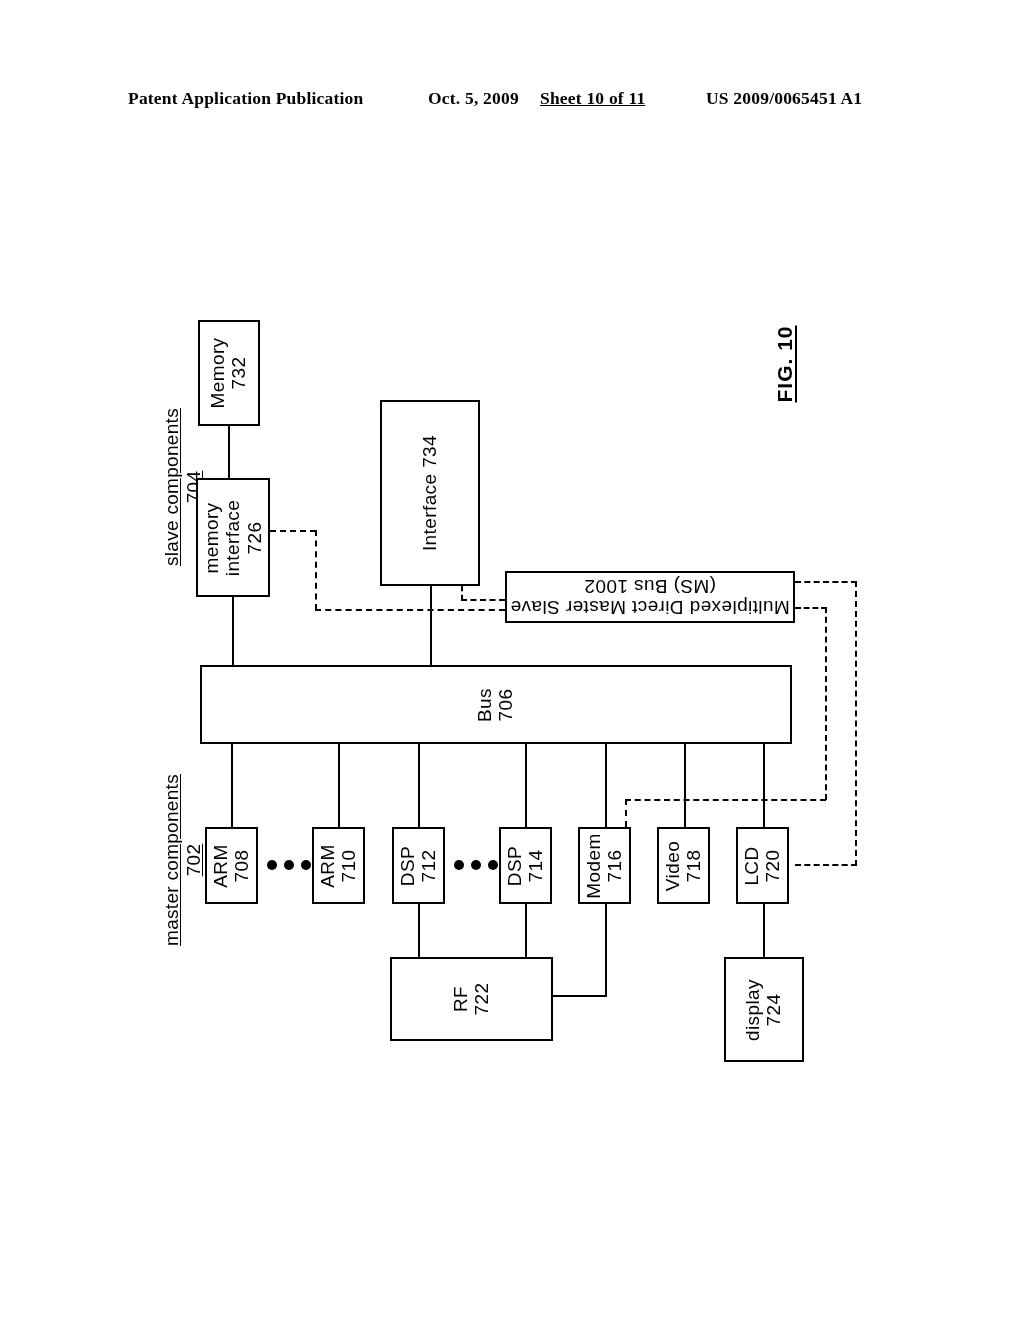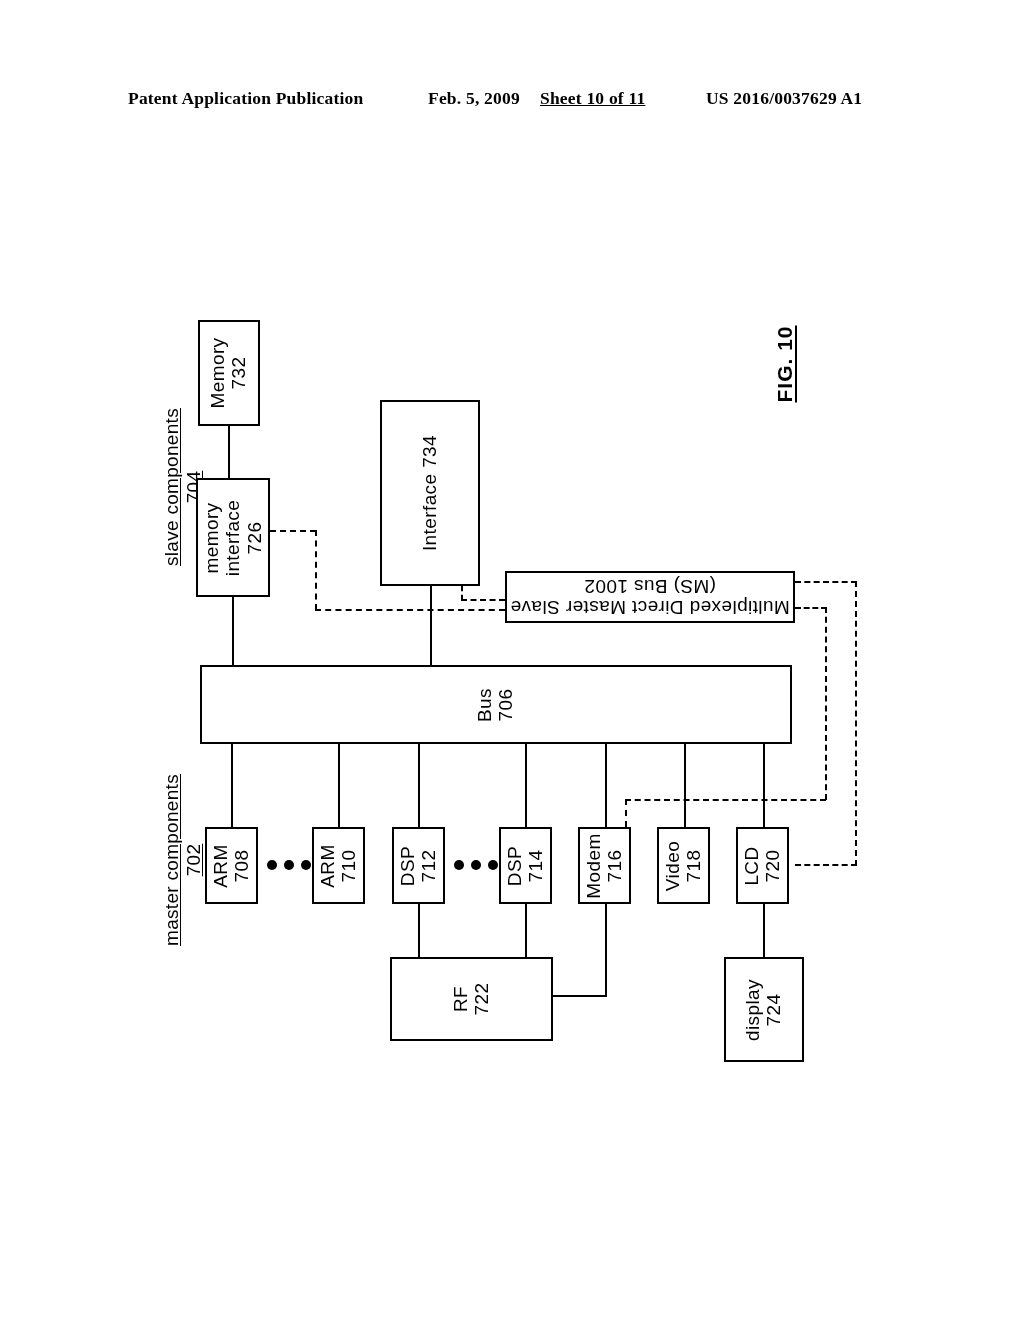--- a/index.html
+++ b/index.html
@@ -138,23 +138,23 @@
     height: 10px;
     border-radius: 50%;
     background: #000;
   }
 </style>
 </head>
 <body>
 
 <div id="patent-header">
   <div class="hdr-pub">Patent Application Publication</div>
-  <div class="hdr-date">Feb. 5, 2009</div>
+  <div class="hdr-date">Oct. 5, 2009</div>
   <div class="hdr-sheet">Sheet 10 of 11</div>
-  <div class="hdr-num">US 2016/0037629 A1</div>
+  <div class="hdr-num">US 2009/0065451 A1</div>
 </div>
 
 <div id="figure">
 
   <div id="fig-label" style="left:735px; top:350px; width:100px; height:28px; line-height:28px; text-align:center;">FIG. 10</div>
 
   <div class="group-caption" style="left:83px; top:465px; width:200px; height:44px;">
     <span>slave components</span>
     <span>704</span>
   </div>

